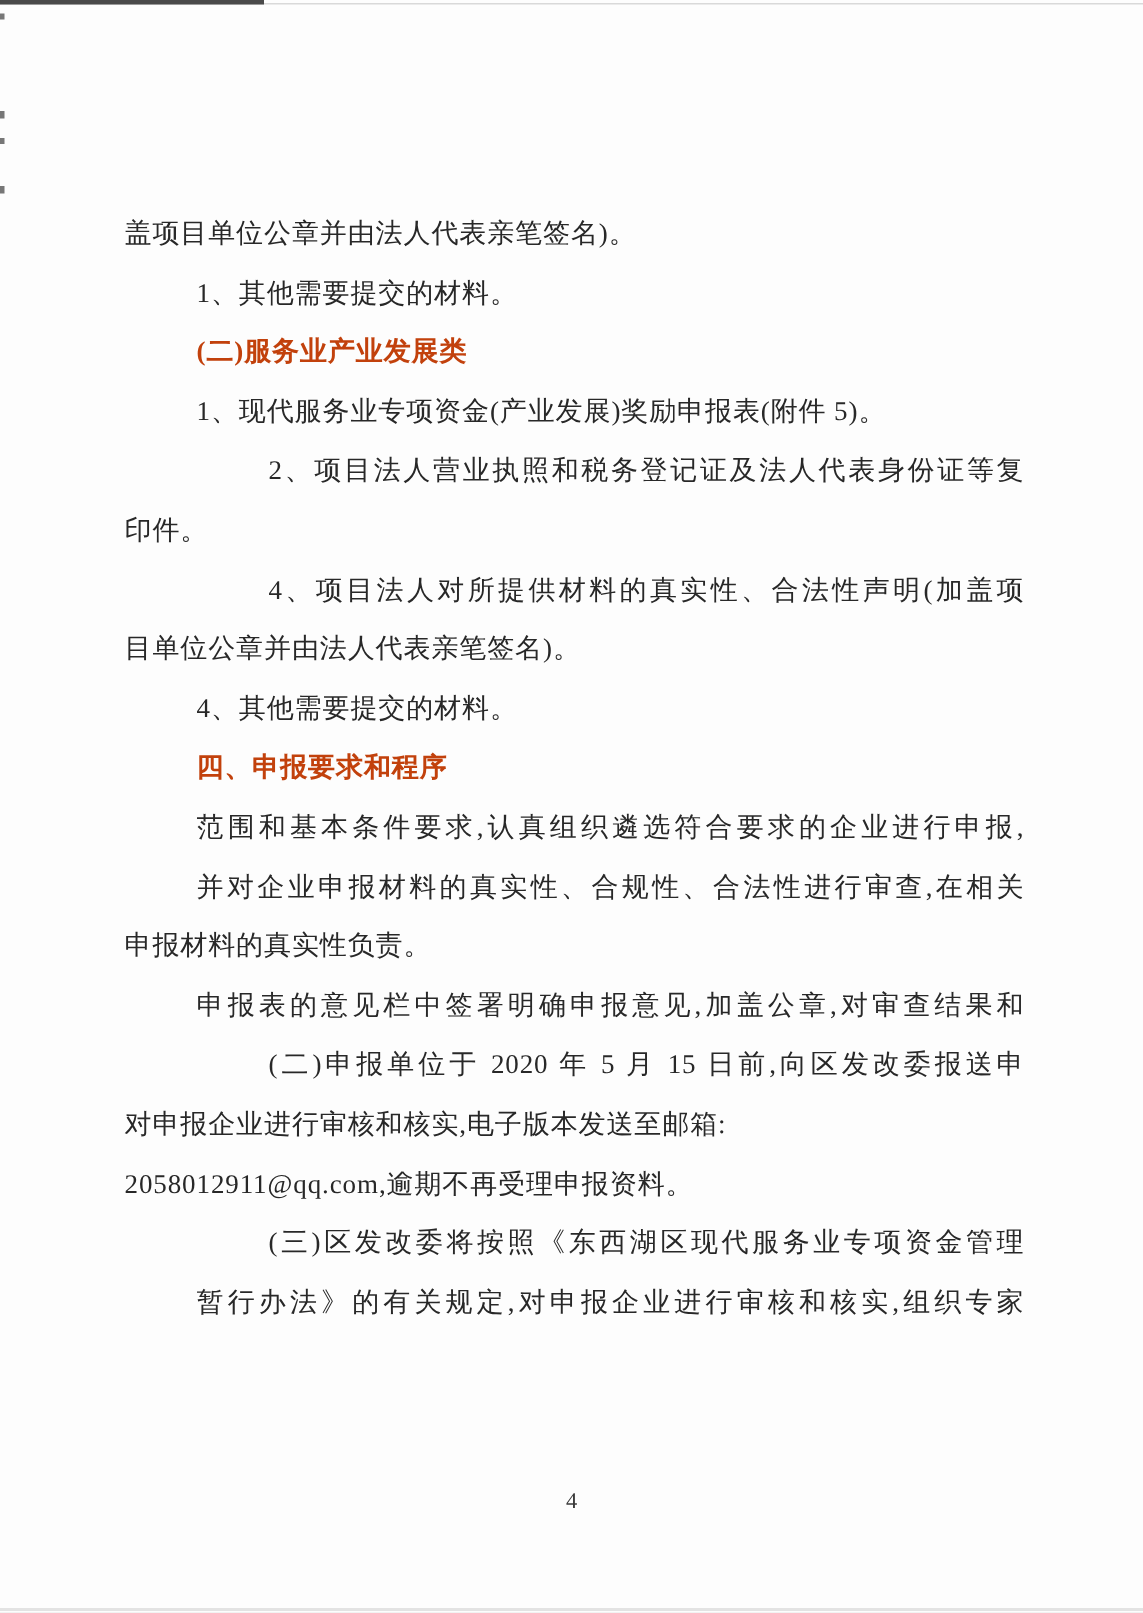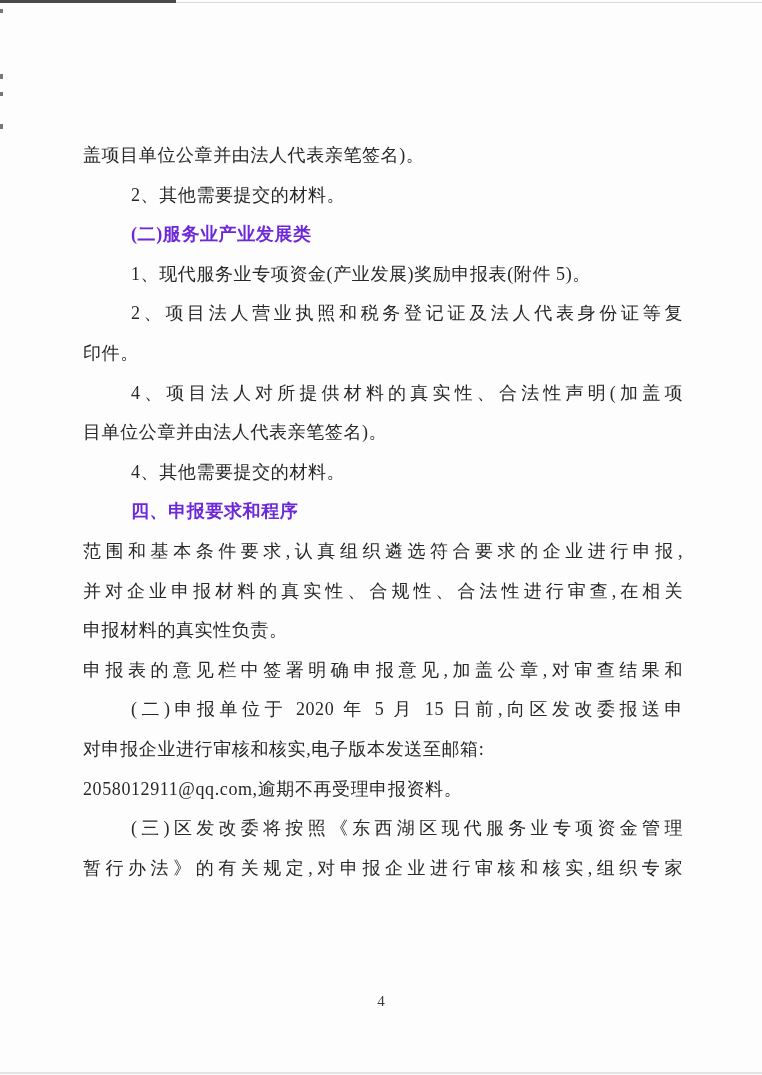--- a/index.html
+++ b/index.html
@@ -43,22 +43,23 @@
     color:#282828;
     text-align:left;
     overflow:visible;
     white-space:nowrap;
   }
   .line.indent { padding-left:48px; }
   .line.justify {
     white-space:normal;
     text-align:justify;
     text-align-last:justify;
+    margin-left:48px;
   }
-  .line.bold { font-weight:700; color:#6d28d9; }
+  .line.bold { font-weight:700; color:#c2410c; }
 
   .page-number {
     position:absolute;
     top:993px; left:0; width:762px;
     text-align:center;
     font-size:15px;
     color:#3a3a3a;
     font-family:"Liberation Serif","DejaVu Serif",serif;
   }
 </style>
@@ -68,21 +69,21 @@
 <div class="page">
   <div class="scan-top-hairline"></div>
   <div class="scan-top-dark"></div>
   <div class="speck s1"></div>
   <div class="speck s2"></div>
   <div class="speck s3"></div>
   <div class="speck s4"></div>
 
   <div class="content" id="lines">
       <div class="line">盖项目单位公章并由法人代表亲笔签名)。</div>
-      <div class="line indent">2、其他需要提交的材料。</div>
+      <div class="line indent">1、其他需要提交的材料。</div>
       <div class="line indent bold">(二)服务业产业发展类</div>
       <div class="line indent">1、现代服务业专项资金(产业发展)奖励申报表(附件 5)。</div>
       <div class="line indent justify">2、项目法人营业执照和税务登记证及法人代表身份证等复</div>
       <div class="line">印件。</div>
       <div class="line indent justify">4、项目法人对所提供材料的真实性、合法性声明(加盖项</div>
       <div class="line">目单位公章并由法人代表亲笔签名)。</div>
       <div class="line indent">4、其他需要提交的材料。</div>
       <div class="line indent bold">四、申报要求和程序</div>
       <div class="line justify">范围和基本条件要求,认真组织遴选符合要求的企业进行申报,</div>
       <div class="line justify">并对企业申报材料的真实性、合规性、合法性进行审查,在相关</div>

